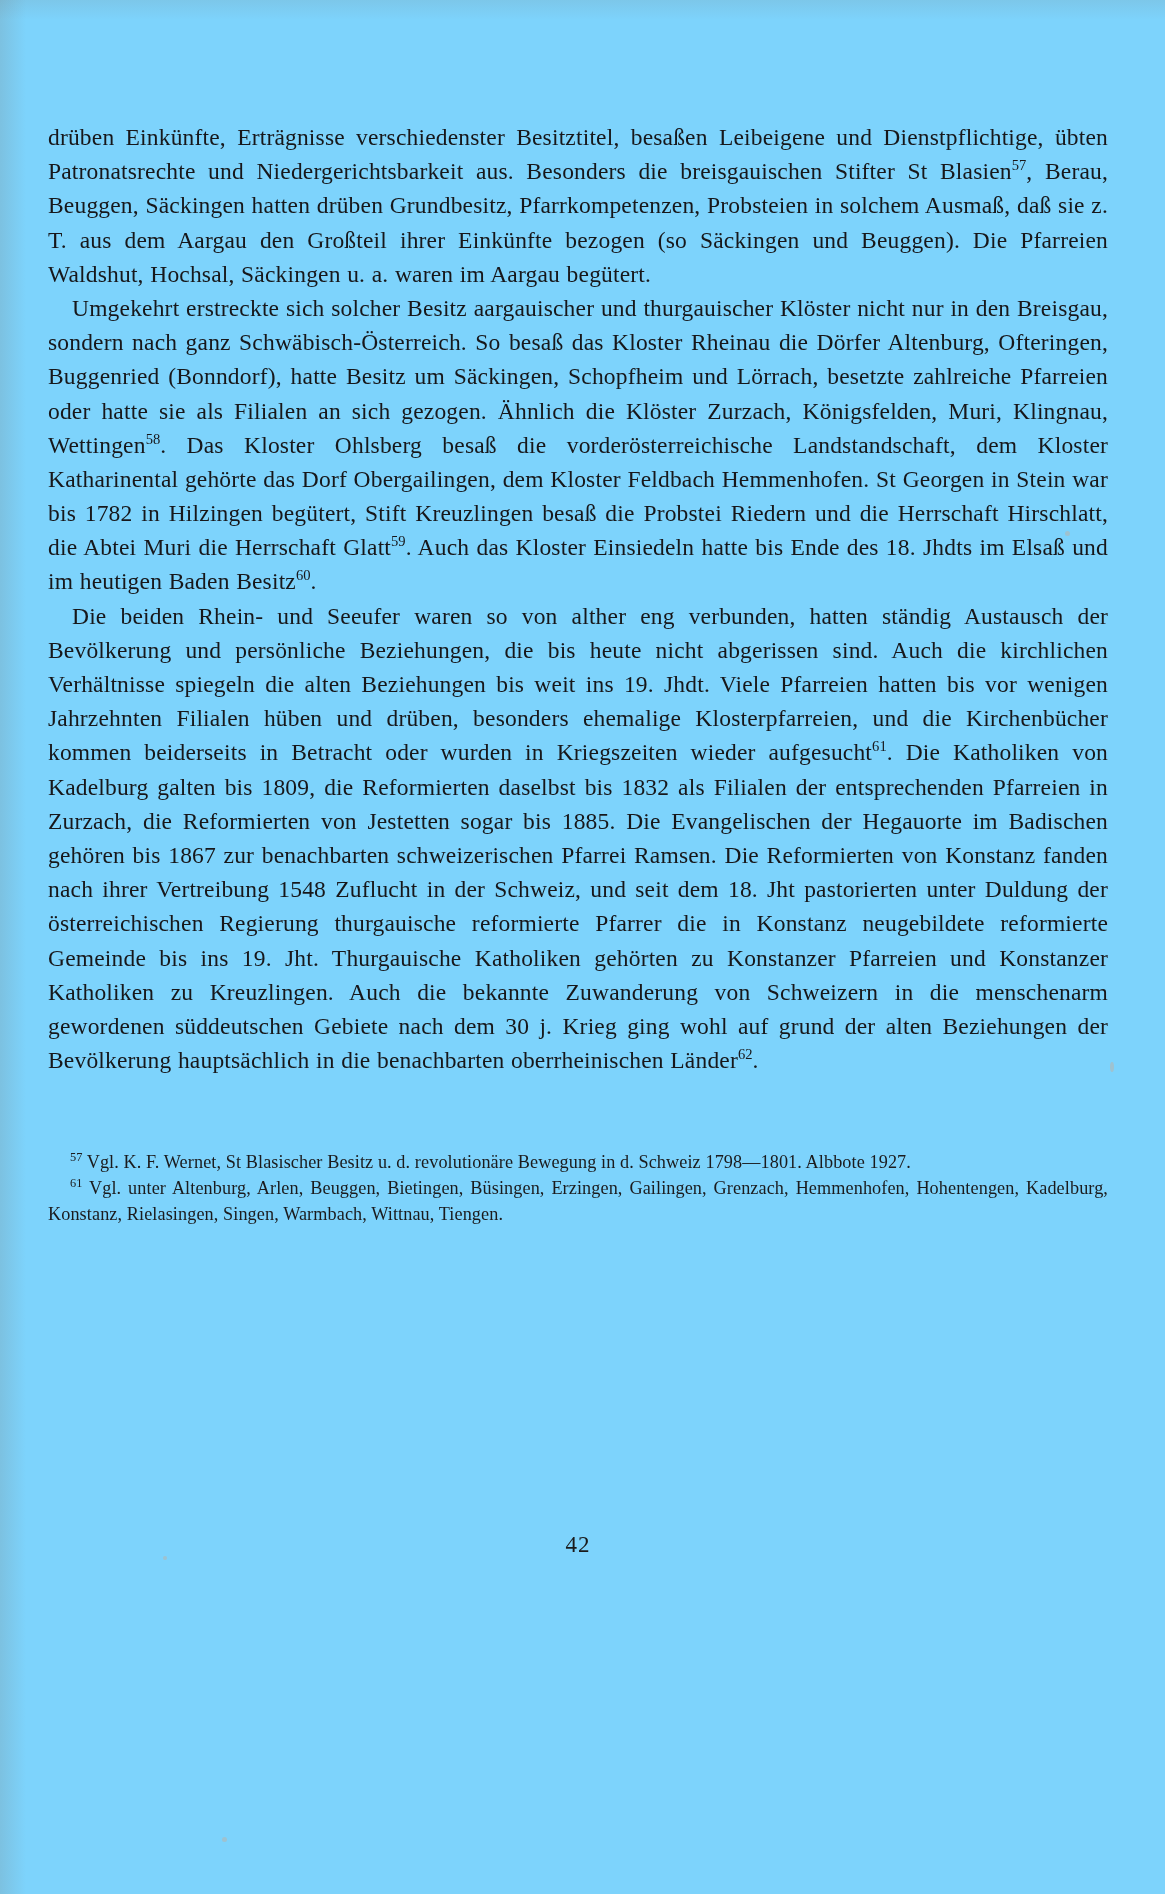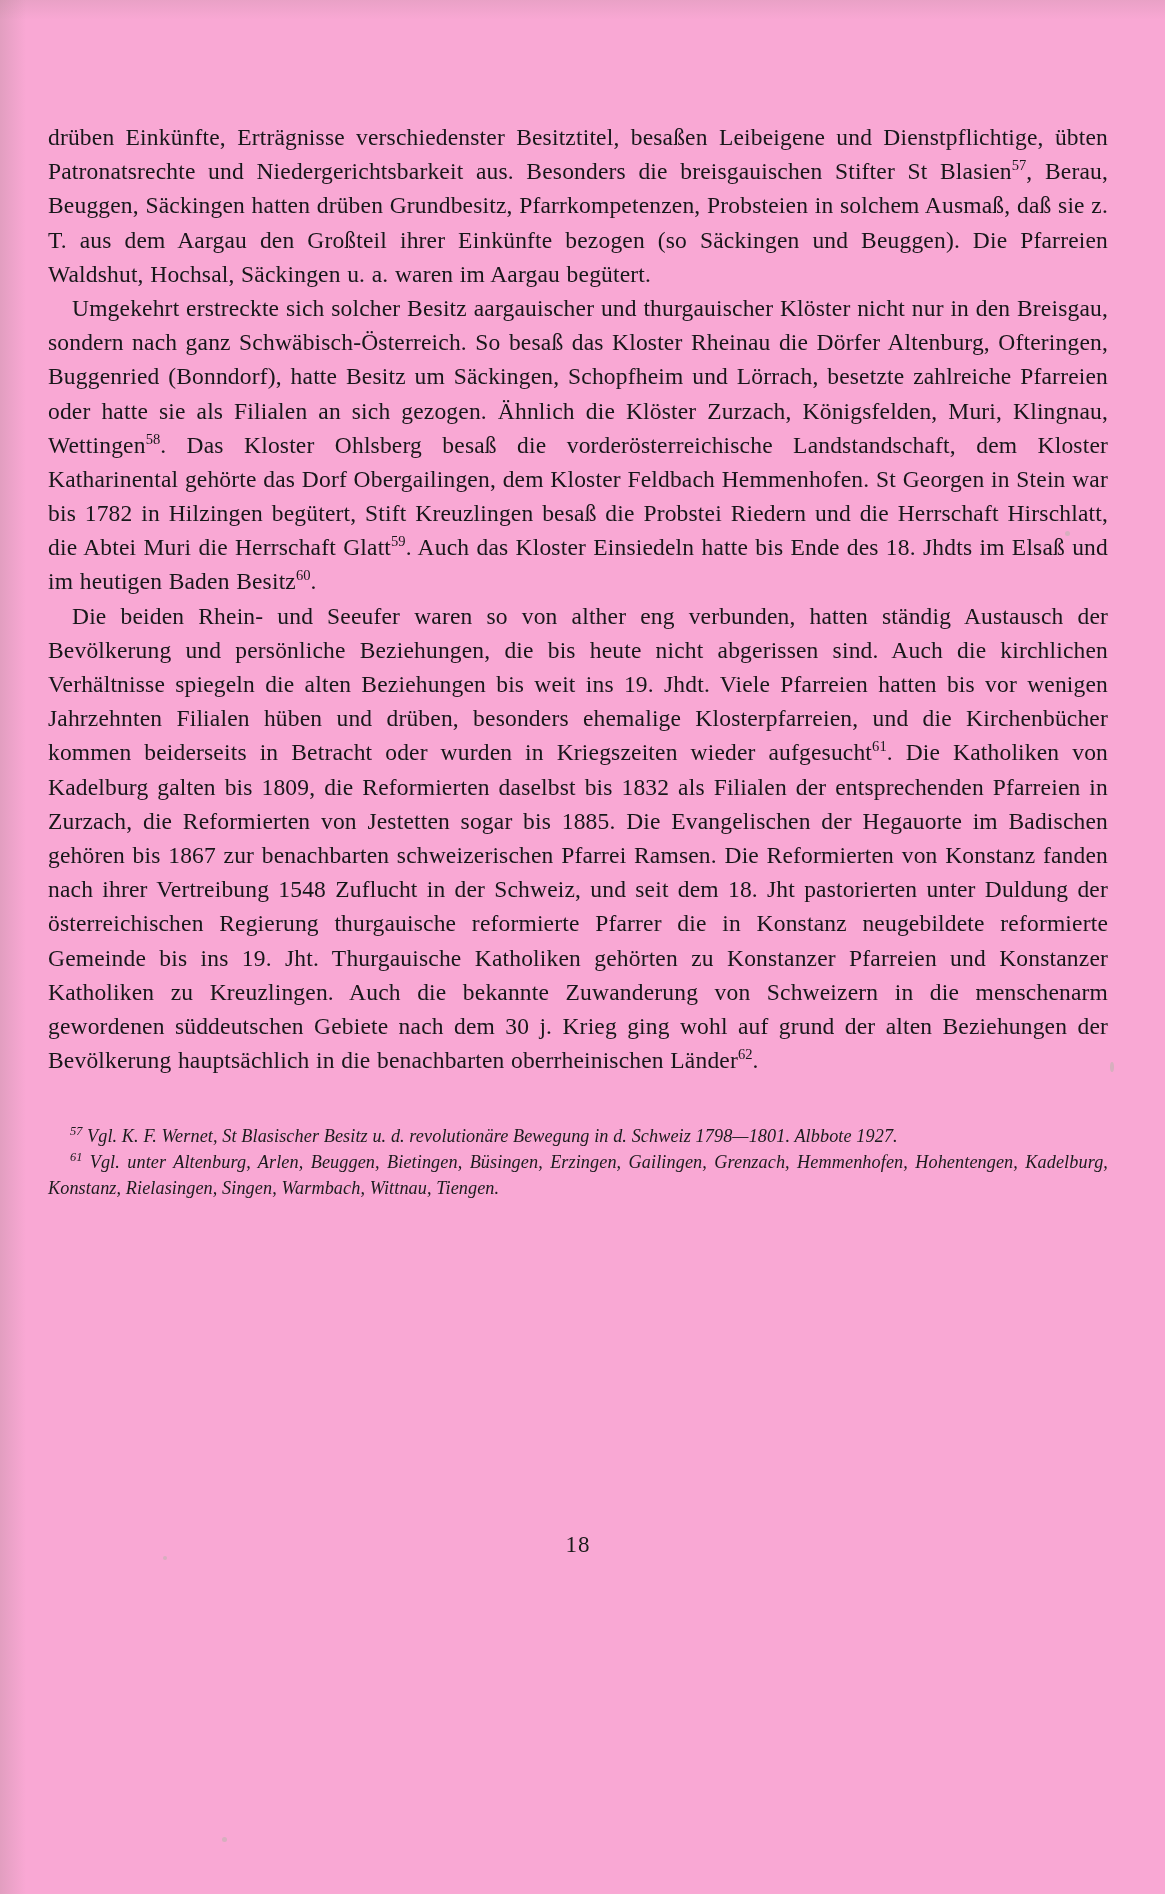--- a/index.html
+++ b/index.html
@@ -13,21 +13,21 @@
     font-family: "Liberation Serif", serif;
     color: #1a1a1a;
     position: relative;
     overflow: hidden;
   }
   .page {
     position: absolute;
     top: 0; left: 0;
     width: 1165px;
     height: 1894px;
-    background: #f9a8d4;
+    background: #7dd3fc;
   }
   .page-inner {
     position: absolute;
     left: 48px;
     top: 120px;
     width: 1060px;
   }
   .body-text {
     font-size: 23.5px;
     line-height: 1.455;
@@ -44,27 +44,26 @@
     text-indent: 24px;
     font-family: Liberation Serif, serif;
   }
   sup {
     font-size: 0.62em;
     vertical-align: super;
     line-height: 0;
     letter-spacing: 0;
   }
   .notes {
-    margin-top: 46px;
+    margin-top: 72px;
     font-size: 18.2px;
     line-height: 1.43;
     text-align: justify;
     color: #1b1b1d;
     letter-spacing: 0.1px;
-    font-style: italic;
   }
   .notes p {
     margin: 0;
     text-indent: 22px;
   }
   .notes sup {
     font-size: 0.68em;
   }
   .page-number {
     position: absolute;
@@ -115,15 +114,15 @@
       <p class="" id="p0">drüben Einkünfte, Erträgnisse verschiedenster Besitztitel, besaßen Leibeigene und Dienstpflichtige, übten Patronatsrechte und Niedergerichtsbarkeit aus. Besonders die breisgauischen Stifter St Blasien<sup>57</sup>, Berau, Beuggen, Säckingen hatten drüben Grundbesitz, Pfarrkompetenzen, Probsteien in solchem Ausmaß, daß sie z. T. aus dem Aargau den Großteil ihrer Einkünfte bezogen (so Säckingen und Beuggen). Die Pfarreien Waldshut, Hochsal, Säckingen u. a. waren im Aargau begütert.</p>
       <p class="indent" id="p1">Umgekehrt erstreckte sich solcher Besitz aargauischer und thurgauischer Klöster nicht nur in den Breisgau, sondern nach ganz Schwäbisch-Österreich. So besaß das Kloster Rheinau die Dörfer Altenburg, Ofteringen, Buggenried (Bonndorf), hatte Besitz um Säckingen, Schopfheim und Lörrach, besetzte zahlreiche Pfarreien oder hatte sie als Filialen an sich gezogen. Ähnlich die Klöster Zurzach, Königsfelden, Muri, Klingnau, Wettingen<sup>58</sup>. Das Kloster Ohlsberg besaß die vorderösterreichische Landstandschaft, dem Kloster Katharinental gehörte das Dorf Obergailingen, dem Kloster Feldbach Hemmenhofen. St Georgen in Stein war bis 1782 in Hilzingen begütert, Stift Kreuzlingen besaß die Probstei Riedern und die Herrschaft Hirschlatt, die Abtei Muri die Herrschaft Glatt<sup>59</sup>. Auch das Kloster Einsiedeln hatte bis Ende des 18. Jhdts im Elsaß und im heutigen Baden Besitz<sup>60</sup>.</p>
       <p class="indent" id="p2">Die beiden Rhein- und Seeufer waren so von alther eng verbunden, hatten ständig Austausch der Bevölkerung und persönliche Beziehungen, die bis heute nicht abgerissen sind. Auch die kirchlichen Verhältnisse spiegeln die alten Beziehungen bis weit ins 19. Jhdt. Viele Pfarreien hatten bis vor wenigen Jahrzehnten Filialen hüben und drüben, besonders ehemalige Klosterpfarreien, und die Kirchenbücher kommen beiderseits in Betracht oder wurden in Kriegszeiten wieder aufgesucht<sup>61</sup>. Die Katholiken von Kadelburg galten bis 1809, die Reformierten daselbst bis 1832 als Filialen der entsprechenden Pfarreien in Zurzach, die Reformierten von Jestetten sogar bis 1885. Die Evangelischen der Hegauorte im Badischen gehören bis 1867 zur benachbarten schweizerischen Pfarrei Ramsen. Die Reformierten von Konstanz fanden nach ihrer Vertreibung 1548 Zuflucht in der Schweiz, und seit dem 18. Jht pastorierten unter Duldung der österreichischen Regierung thurgauische reformierte Pfarrer die in Konstanz neugebildete reformierte Gemeinde bis ins 19. Jht. Thurgauische Katholiken gehörten zu Konstanzer Pfarreien und Konstanzer Katholiken zu Kreuzlingen. Auch die bekannte Zuwanderung von Schweizern in die menschenarm gewordenen süddeutschen Gebiete nach dem 30 j. Krieg ging wohl auf grund der alten Beziehungen der Bevölkerung hauptsächlich in die benachbarten oberrheinischen Länder<sup>62</sup>.</p>
     </div>
 
     <div class="notes" id="footnotes">
         <p><sup>57</sup> Vgl. K. F. Wernet, St Blasischer Besitz u. d. revolutionäre Bewegung in d. Schweiz 1798—1801. Albbote 1927.</p>
         <p><sup>61</sup> Vgl. unter Altenburg, Arlen, Beuggen, Bietingen, Büsingen, Erzingen, Gailingen, Grenzach, Hemmenhofen, Hohentengen, Kadelburg, Konstanz, Rielasingen, Singen, Warmbach, Wittnau, Tiengen.</p>
       </div>
 
-    <div class="page-number">18</div>
+    <div class="page-number">42</div>
   </div>
 </div>
 
 </body></html>

